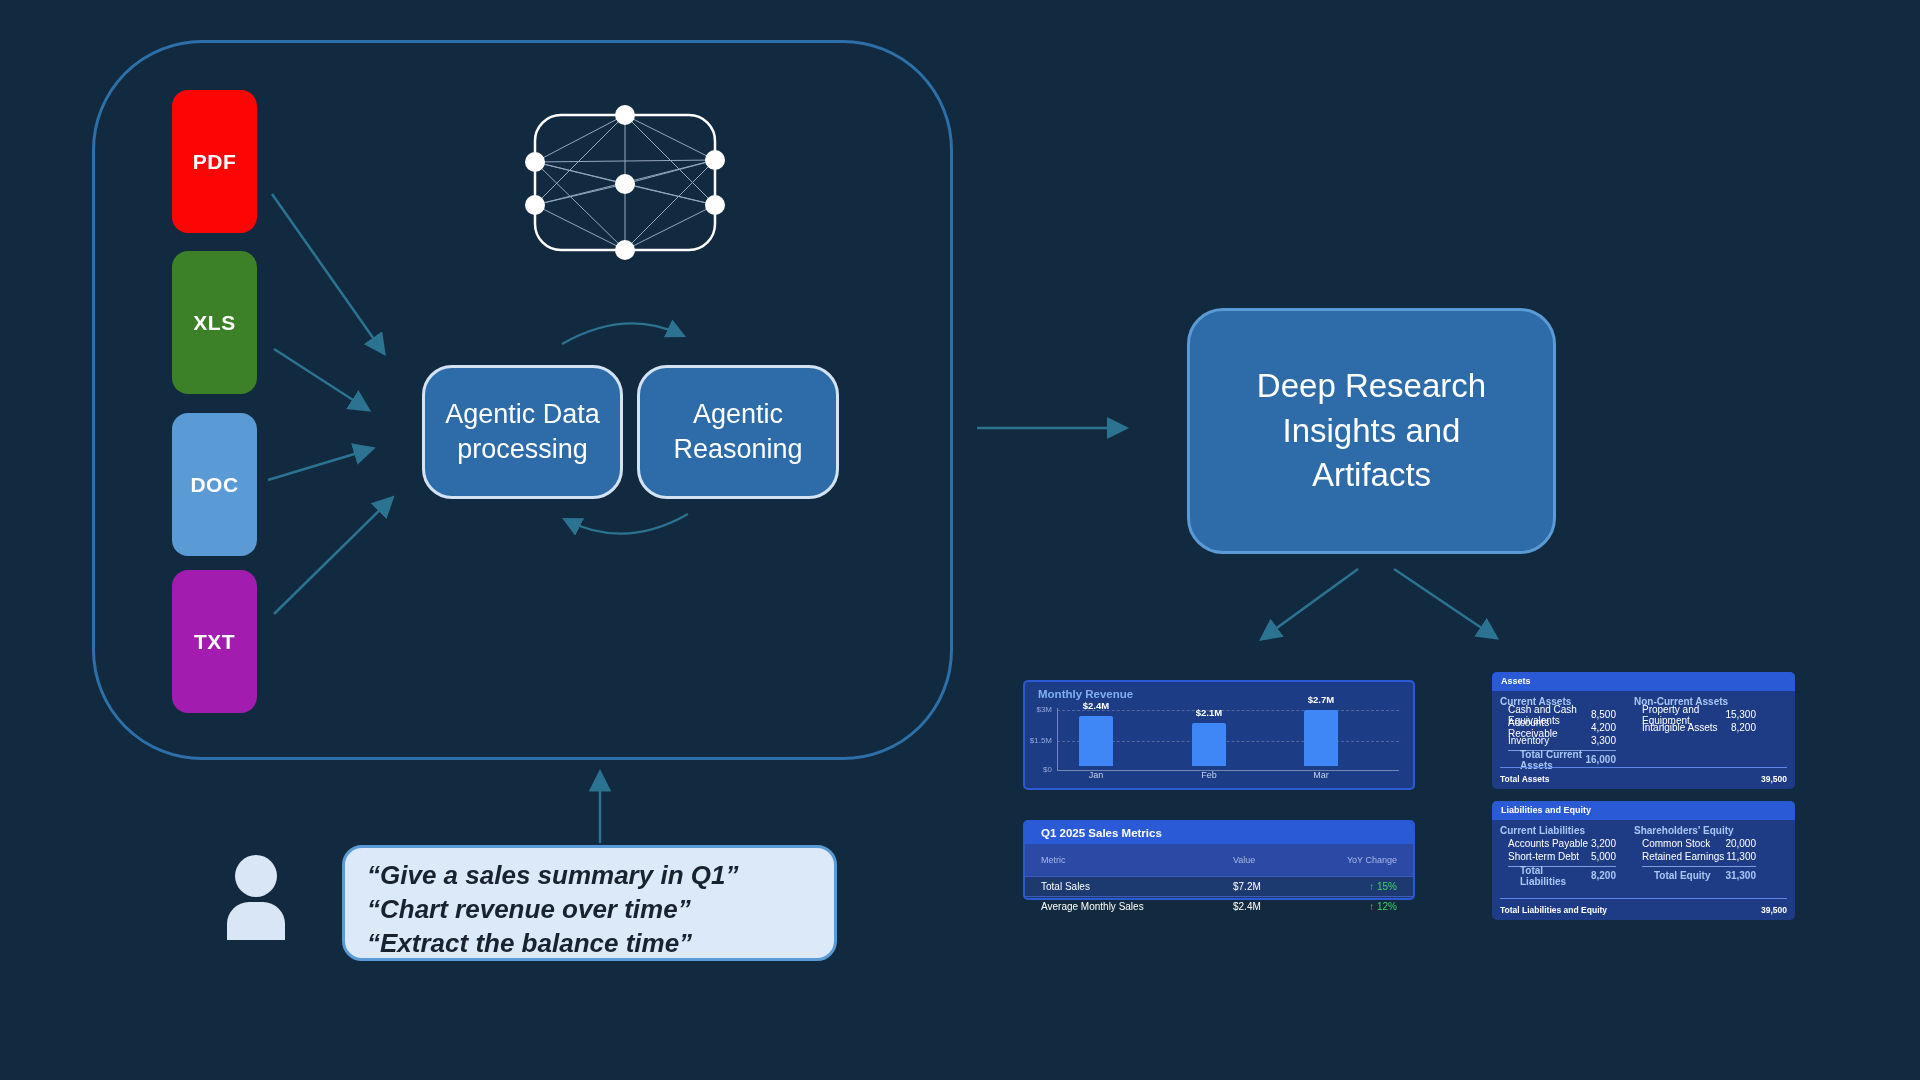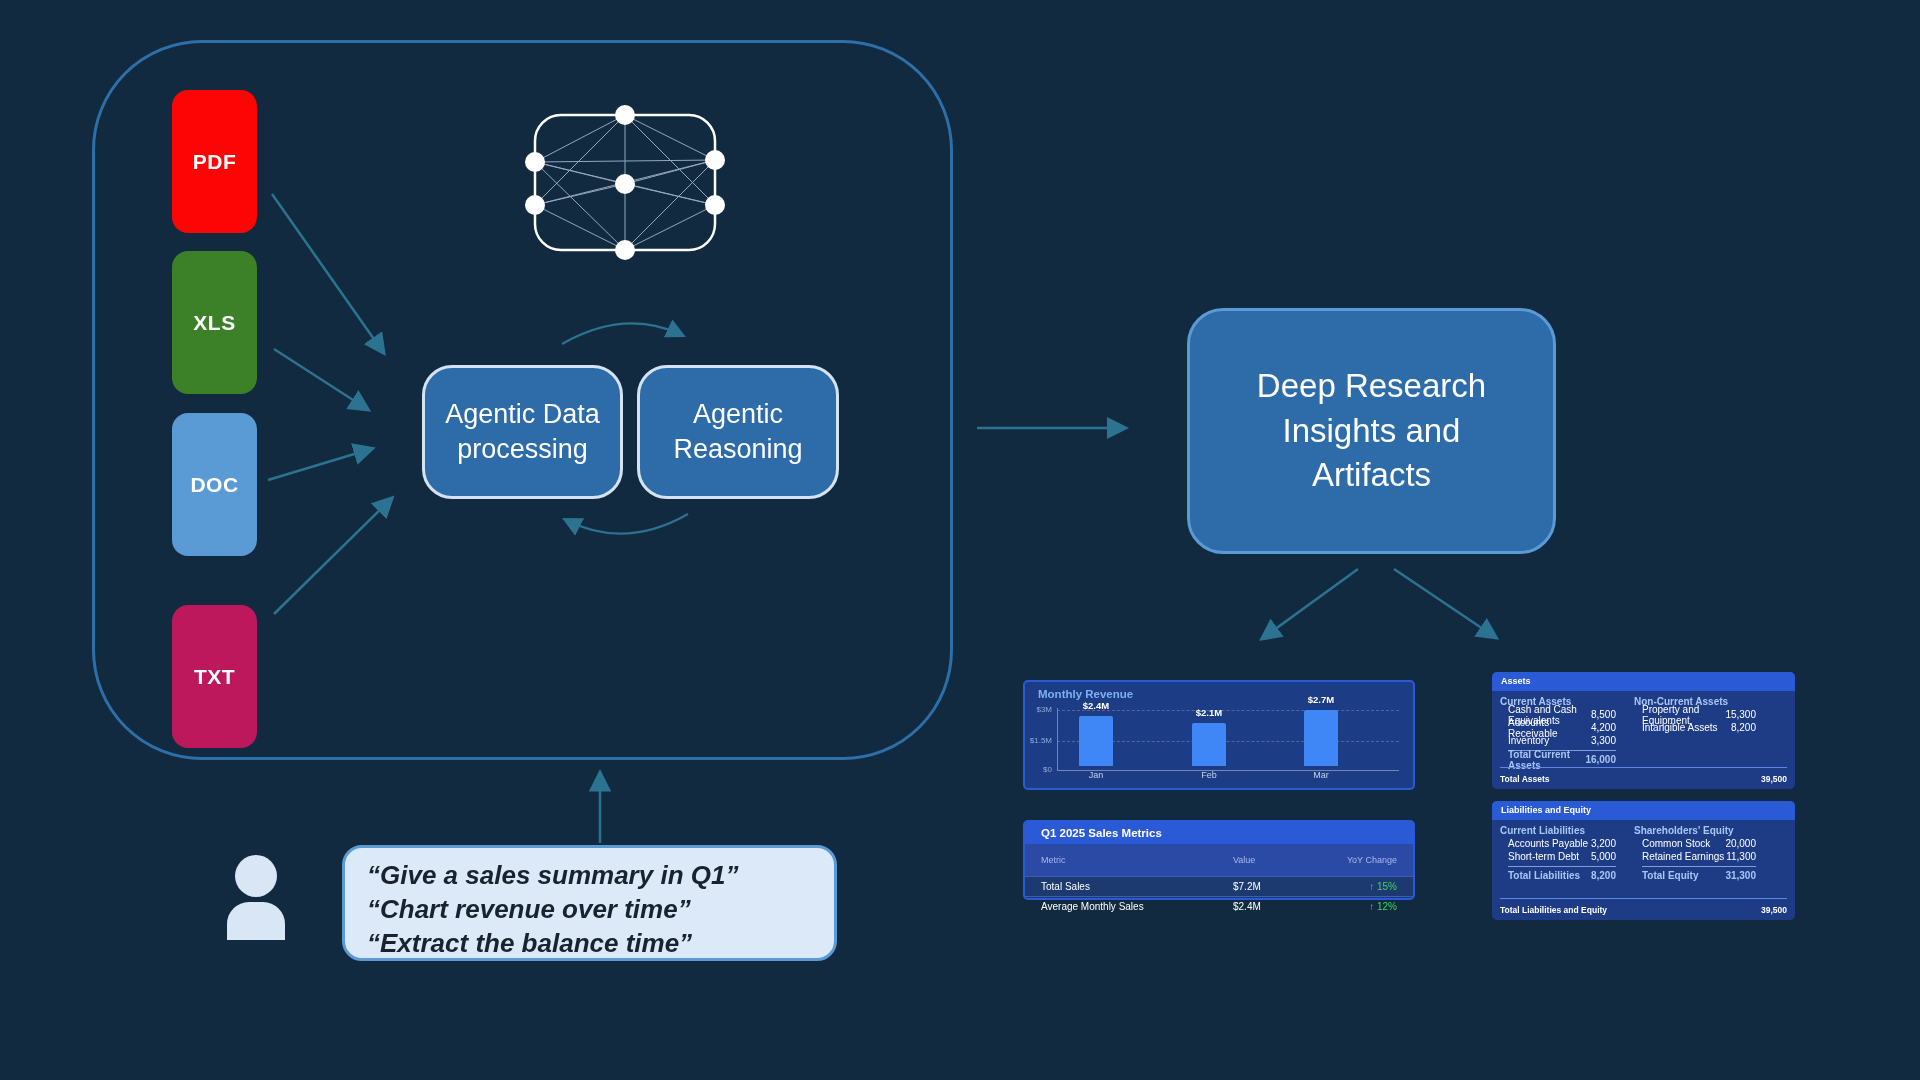--- a/index.html
+++ b/index.html
@@ -83,21 +83,21 @@
   .assets-panel{top:672px;height:117px;}
   .liab-panel{top:801px;height:119px;}
   .bs-header{height:19px;background:#2a5ad6;border-radius:5px 5px 0 0;line-height:19px;
              padding-left:9px;font-size:9px;font-weight:700;color:#fff;}
   .bs-col{position:absolute;font-size:10px;color:#fff;}
   .bs-col-left{left:8px;top:23px;width:116px;}
   .bs-col-right{left:142px;top:23px;width:122px;}
   .bs-heading{height:13px;display:flex;align-items:center;color:#a9c7f5;font-weight:700;}
   .bs-row{height:13px;display:flex;align-items:center;justify-content:space-between;padding-left:8px;}
   .bs-line{border-top:1px solid #7d9fe0;margin:3px 0 2px 8px;}
-  .bs-subtotal{color:#a9c7f5;font-weight:700;}
+  .bs-subtotal{color:#a9c7f5;font-weight:700;margin-left:12px;}
   .bs-total{position:absolute;left:8px;right:8px;bottom:5px;display:flex;
             justify-content:space-between;font-weight:700;font-size:8.5px;color:#fff;
             border-top:1.5px solid #5e86e8;padding-top:6px;}
 </style>
 </head>
 <body>
 
 <div class="stage">
 
   <svg class="arrows-layer" viewBox="0 0 1920 1080">
@@ -124,21 +124,21 @@
 
   <div class="file-box file-xls" style="background-color: rgb(60, 128, 39);">
     <span>XLS</span>
   </div>
   <div class="file-box file-pdf" style="background-color: rgb(254, 5, 5);">
     <span>PDF</span>
   </div>
   <div class="file-box file-doc" style="background-color: rgb(91, 155, 213);">
     <span>DOC</span>
   </div>
-  <div class="file-box file-txt" style="background-color: #be185d; margin-top: 35px;">
+  <div class="file-box file-txt" style="background-color: #a21caf;">
     <span>TXT</span>
   </div>
 
   <svg class="net-icon" viewBox="0 0 204 159">
     <rect x="12" y="10" width="180" height="135" rx="26" fill="none" stroke="#ffffff" stroke-width="2.5"></rect>
     <g stroke="#93a7bd" stroke-width="1">
       <line x1="102" y1="10" x2="12" y2="57"></line>
         <line x1="102" y1="10" x2="12" y2="100"></line>
       <line x1="102" y1="10" x2="102" y2="79"></line>
         <line x1="102" y1="10" x2="192" y2="55"></line>

